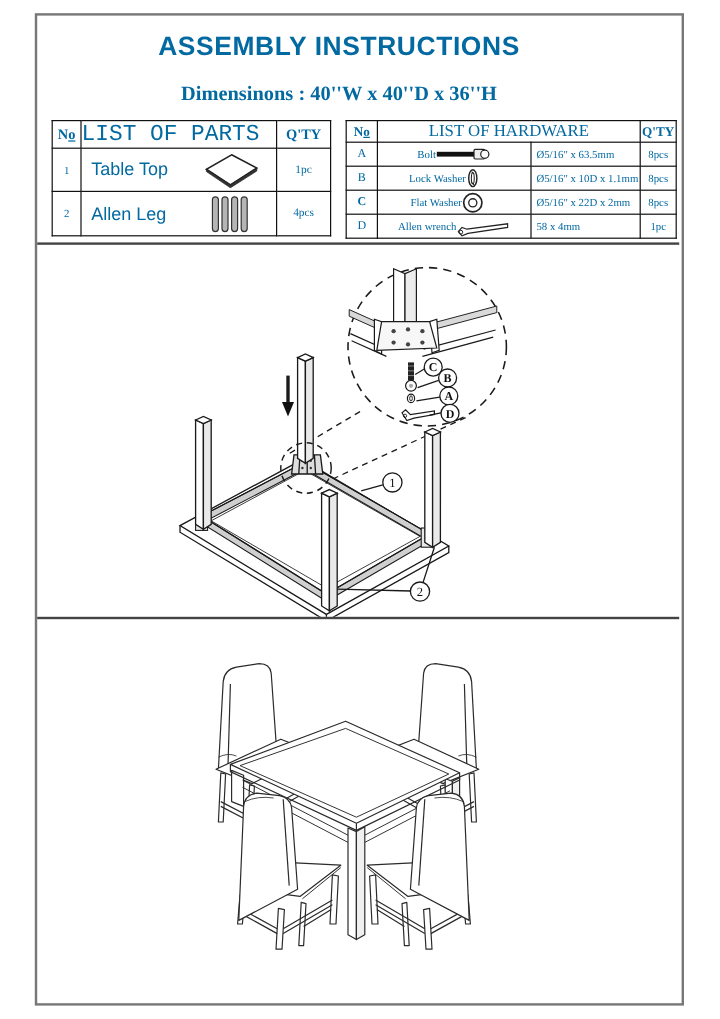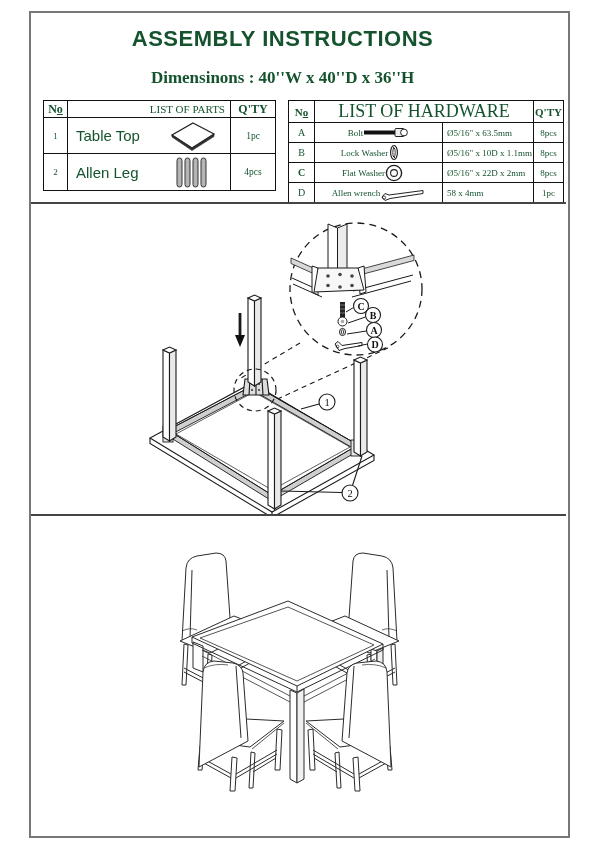--- a/index.html
+++ b/index.html
@@ -1,43 +1,43 @@
 <!DOCTYPE html>
 <html><head>
 <meta charset="utf-8">
 <style>
   html,body{margin:0;padding:0;background:#fff;}
   .sheet{position:relative;width:600px;height:849px;background:#fff;overflow:hidden;
-         font-family:"Liberation Serif",serif;color:#14532d;}
+         font-family:"Liberation Serif",serif;color:#0369a1;}
   .page-border{position:absolute;left:29px;top:11px;width:537px;height:823px;
                border:2px solid #777;}
   .divider{position:absolute;left:31px;width:535px;height:0;border-top:2px solid #444;}
   .hdr{position:absolute;left:30px;width:505px;text-align:center;}
   .title{top:26px;font-family:"Liberation Sans",sans-serif;font-weight:bold;
          font-size:22px;letter-spacing:.5px;}
   .dims{top:68px;font-weight:bold;font-size:17px;}
   .descr{position:absolute;left:237px;top:80px;font-weight:bold;font-size:12.5px;}
   table{border-collapse:collapse;table-layout:fixed;}
   td,th{border:1.4px solid #111;padding:0;overflow:hidden;}
   .uo{text-decoration:underline;}
   .parts{position:absolute;left:43px;top:100px;}
   .parts table{width:232px;}
   .parts .c-no{width:24px;} .parts .c-name{width:163px;} .parts .c-qty{width:45px;}
   .parts th{font-size:12px;}
-  .parts .h-name{font-size:11px;font-weight:normal;text-align:right;padding-right:5px;}
+  .parts .h-name{font-size:19px;font-weight:normal;text-align:left;padding-right:5px;font-family:Liberation Mono, monospace;}
   .parts .rowno{font-size:9px;text-align:center;}
   .parts .pname{display:flex;align-items:center;justify-content:space-between;
                 padding:0 14px 0 8px;text-align:center;}
   .parts .pname span{font-family:"Liberation Sans",sans-serif;font-size:15px;}
   .parts .qty{font-size:9.5px;text-align:center;}
   .hardware{position:absolute;left:288px;top:100px;}
   .hardware table{width:275px;}
   .hw-no{width:26px;} .hw-name{width:128px;} .hw-size{width:91px;} .hw-qty{width:30px;}
   .hardware th{font-size:11px;}
-  .hardware .h-name{font-size:18px;font-weight:normal;}
+  .hardware .h-name{font-size:14px;font-weight:normal;}
   .hardware .lrow td{height:19px;}
   .hardware .lno{font-size:10px;text-align:center;}
   .hardware .bold{font-weight:bold;}
   .hardware .nm{display:flex;align-items:center;justify-content:center;
                 padding:0 6px 0 6px;font-size:9px;}
   .hardware .sz{font-size:9px;padding-left:4px;}
   .hardware .q{font-size:9px;text-align:center;}
   .step-label{position:absolute;left:45px;top:207px;font-size:21px;font-weight:bold;
               border-bottom:2.5px solid #111;padding:0 6px 1px 0;letter-spacing:1px;}
   svg text{font-family:"Liberation Serif",serif;}

